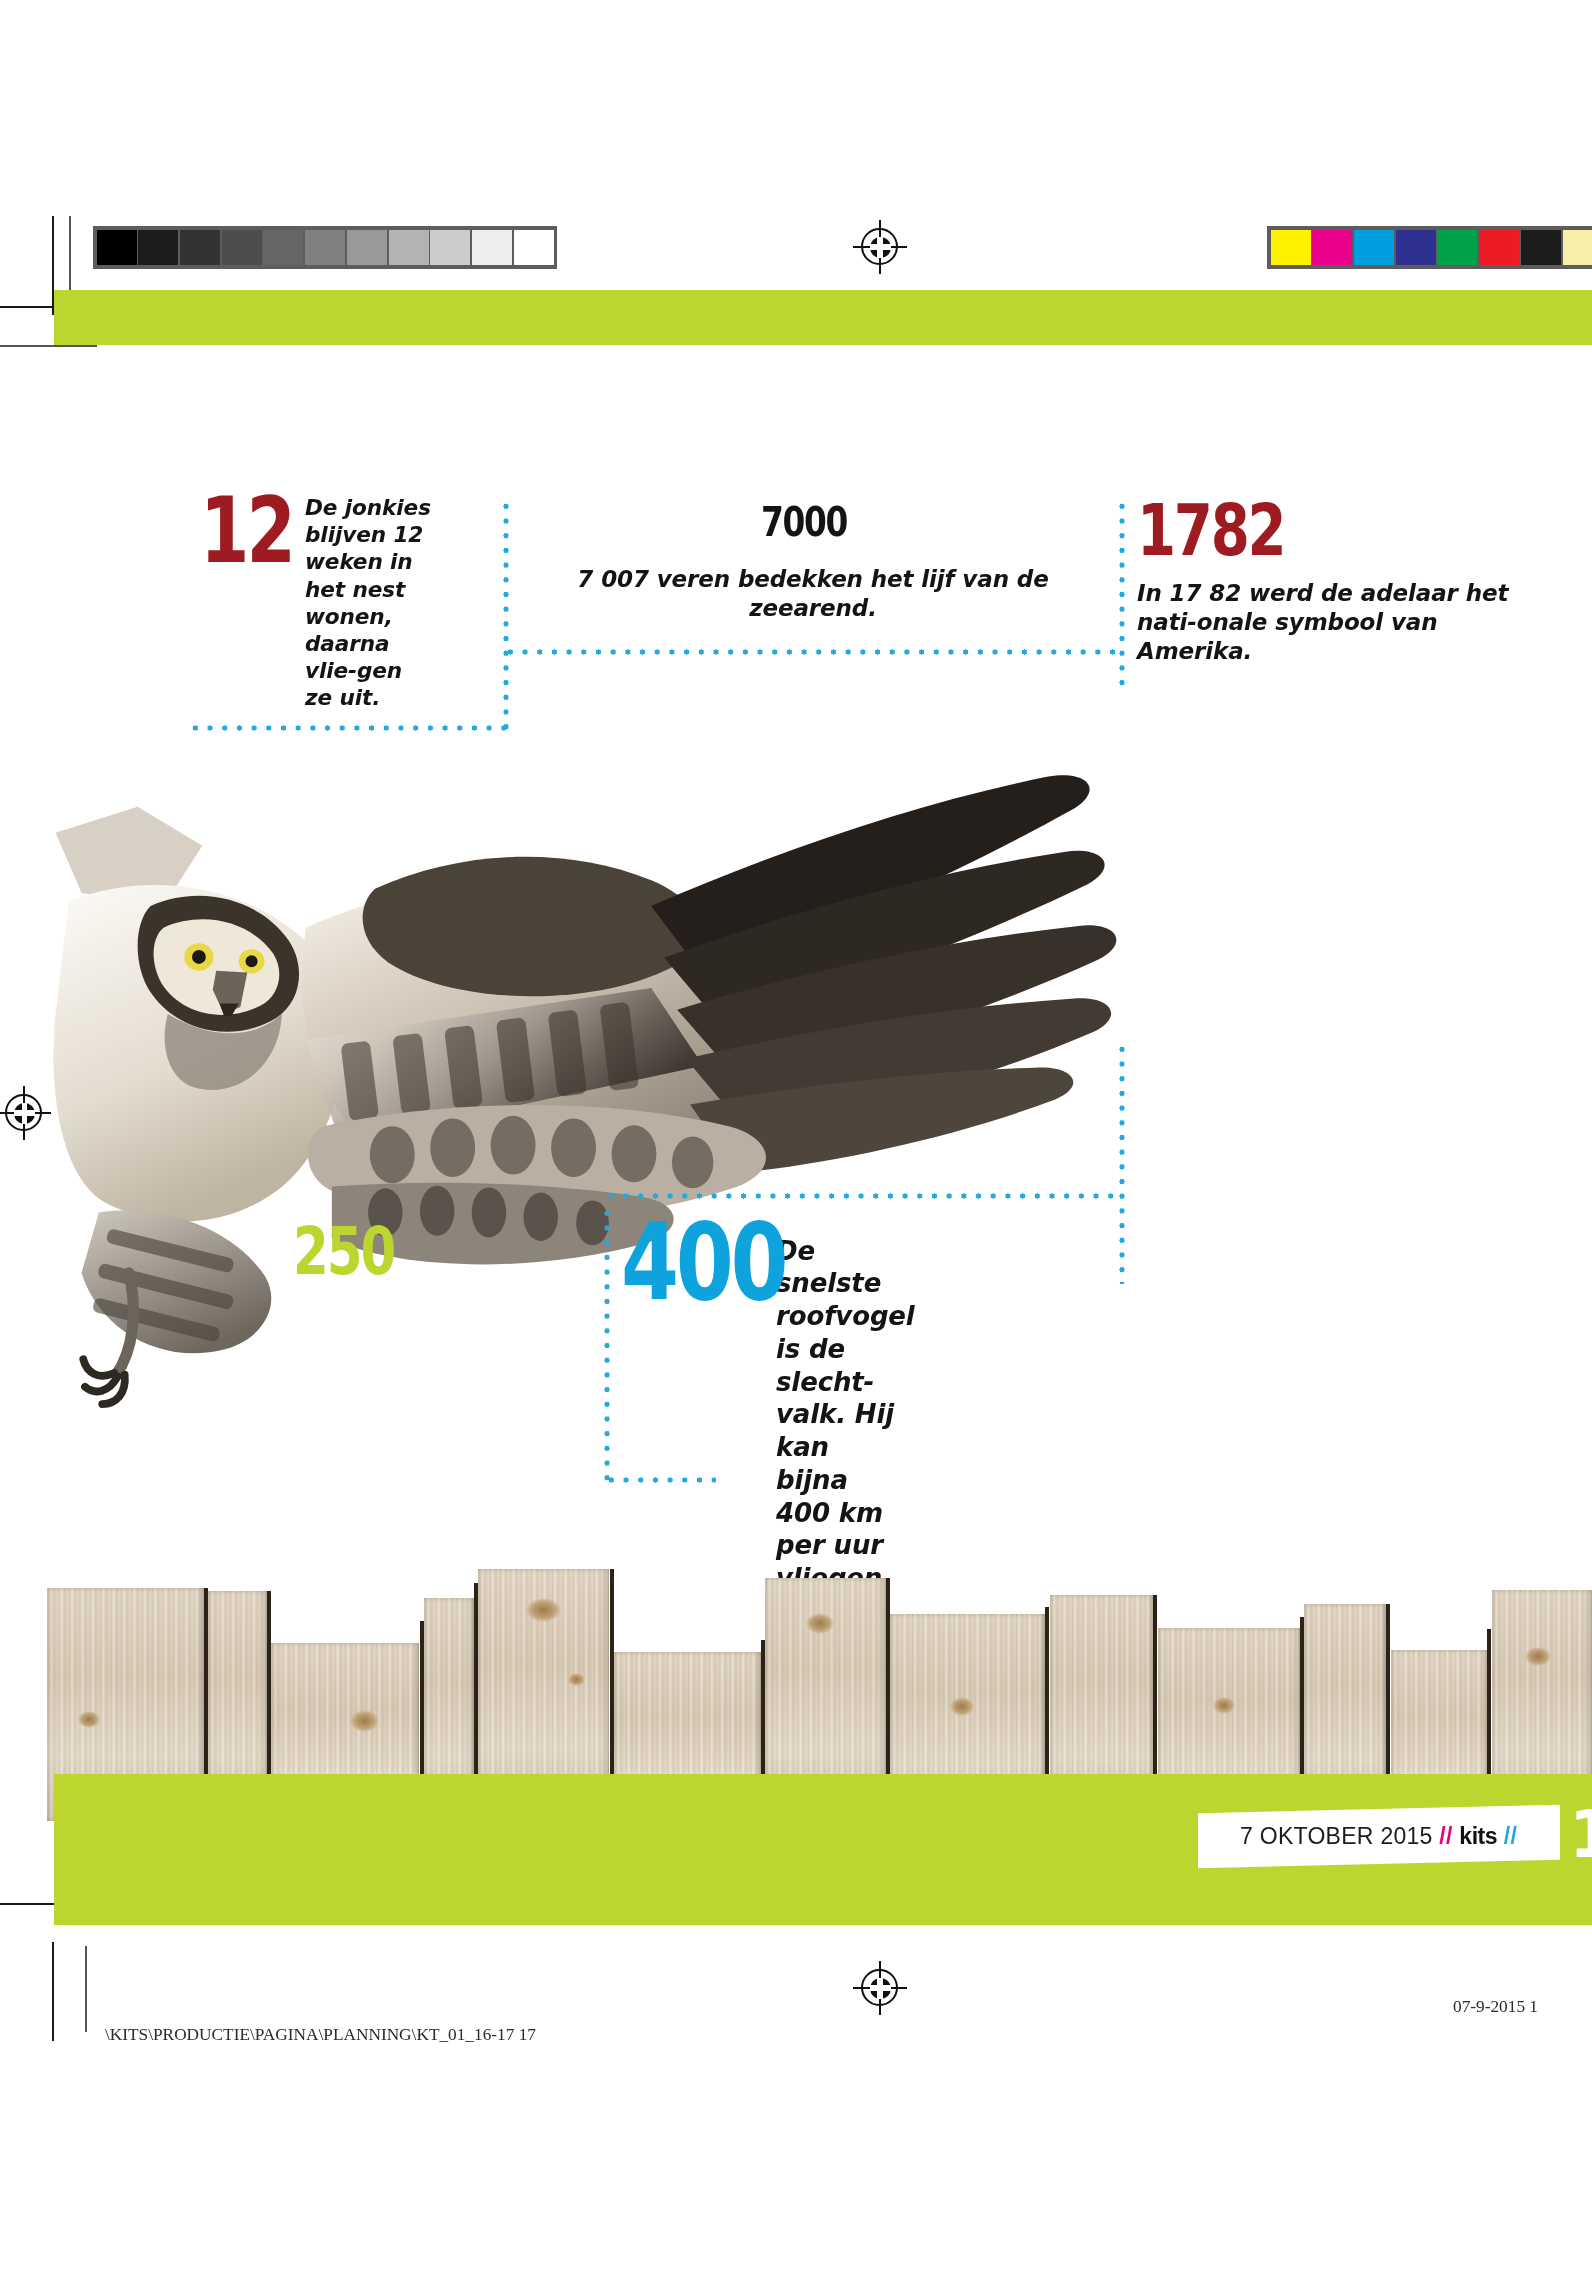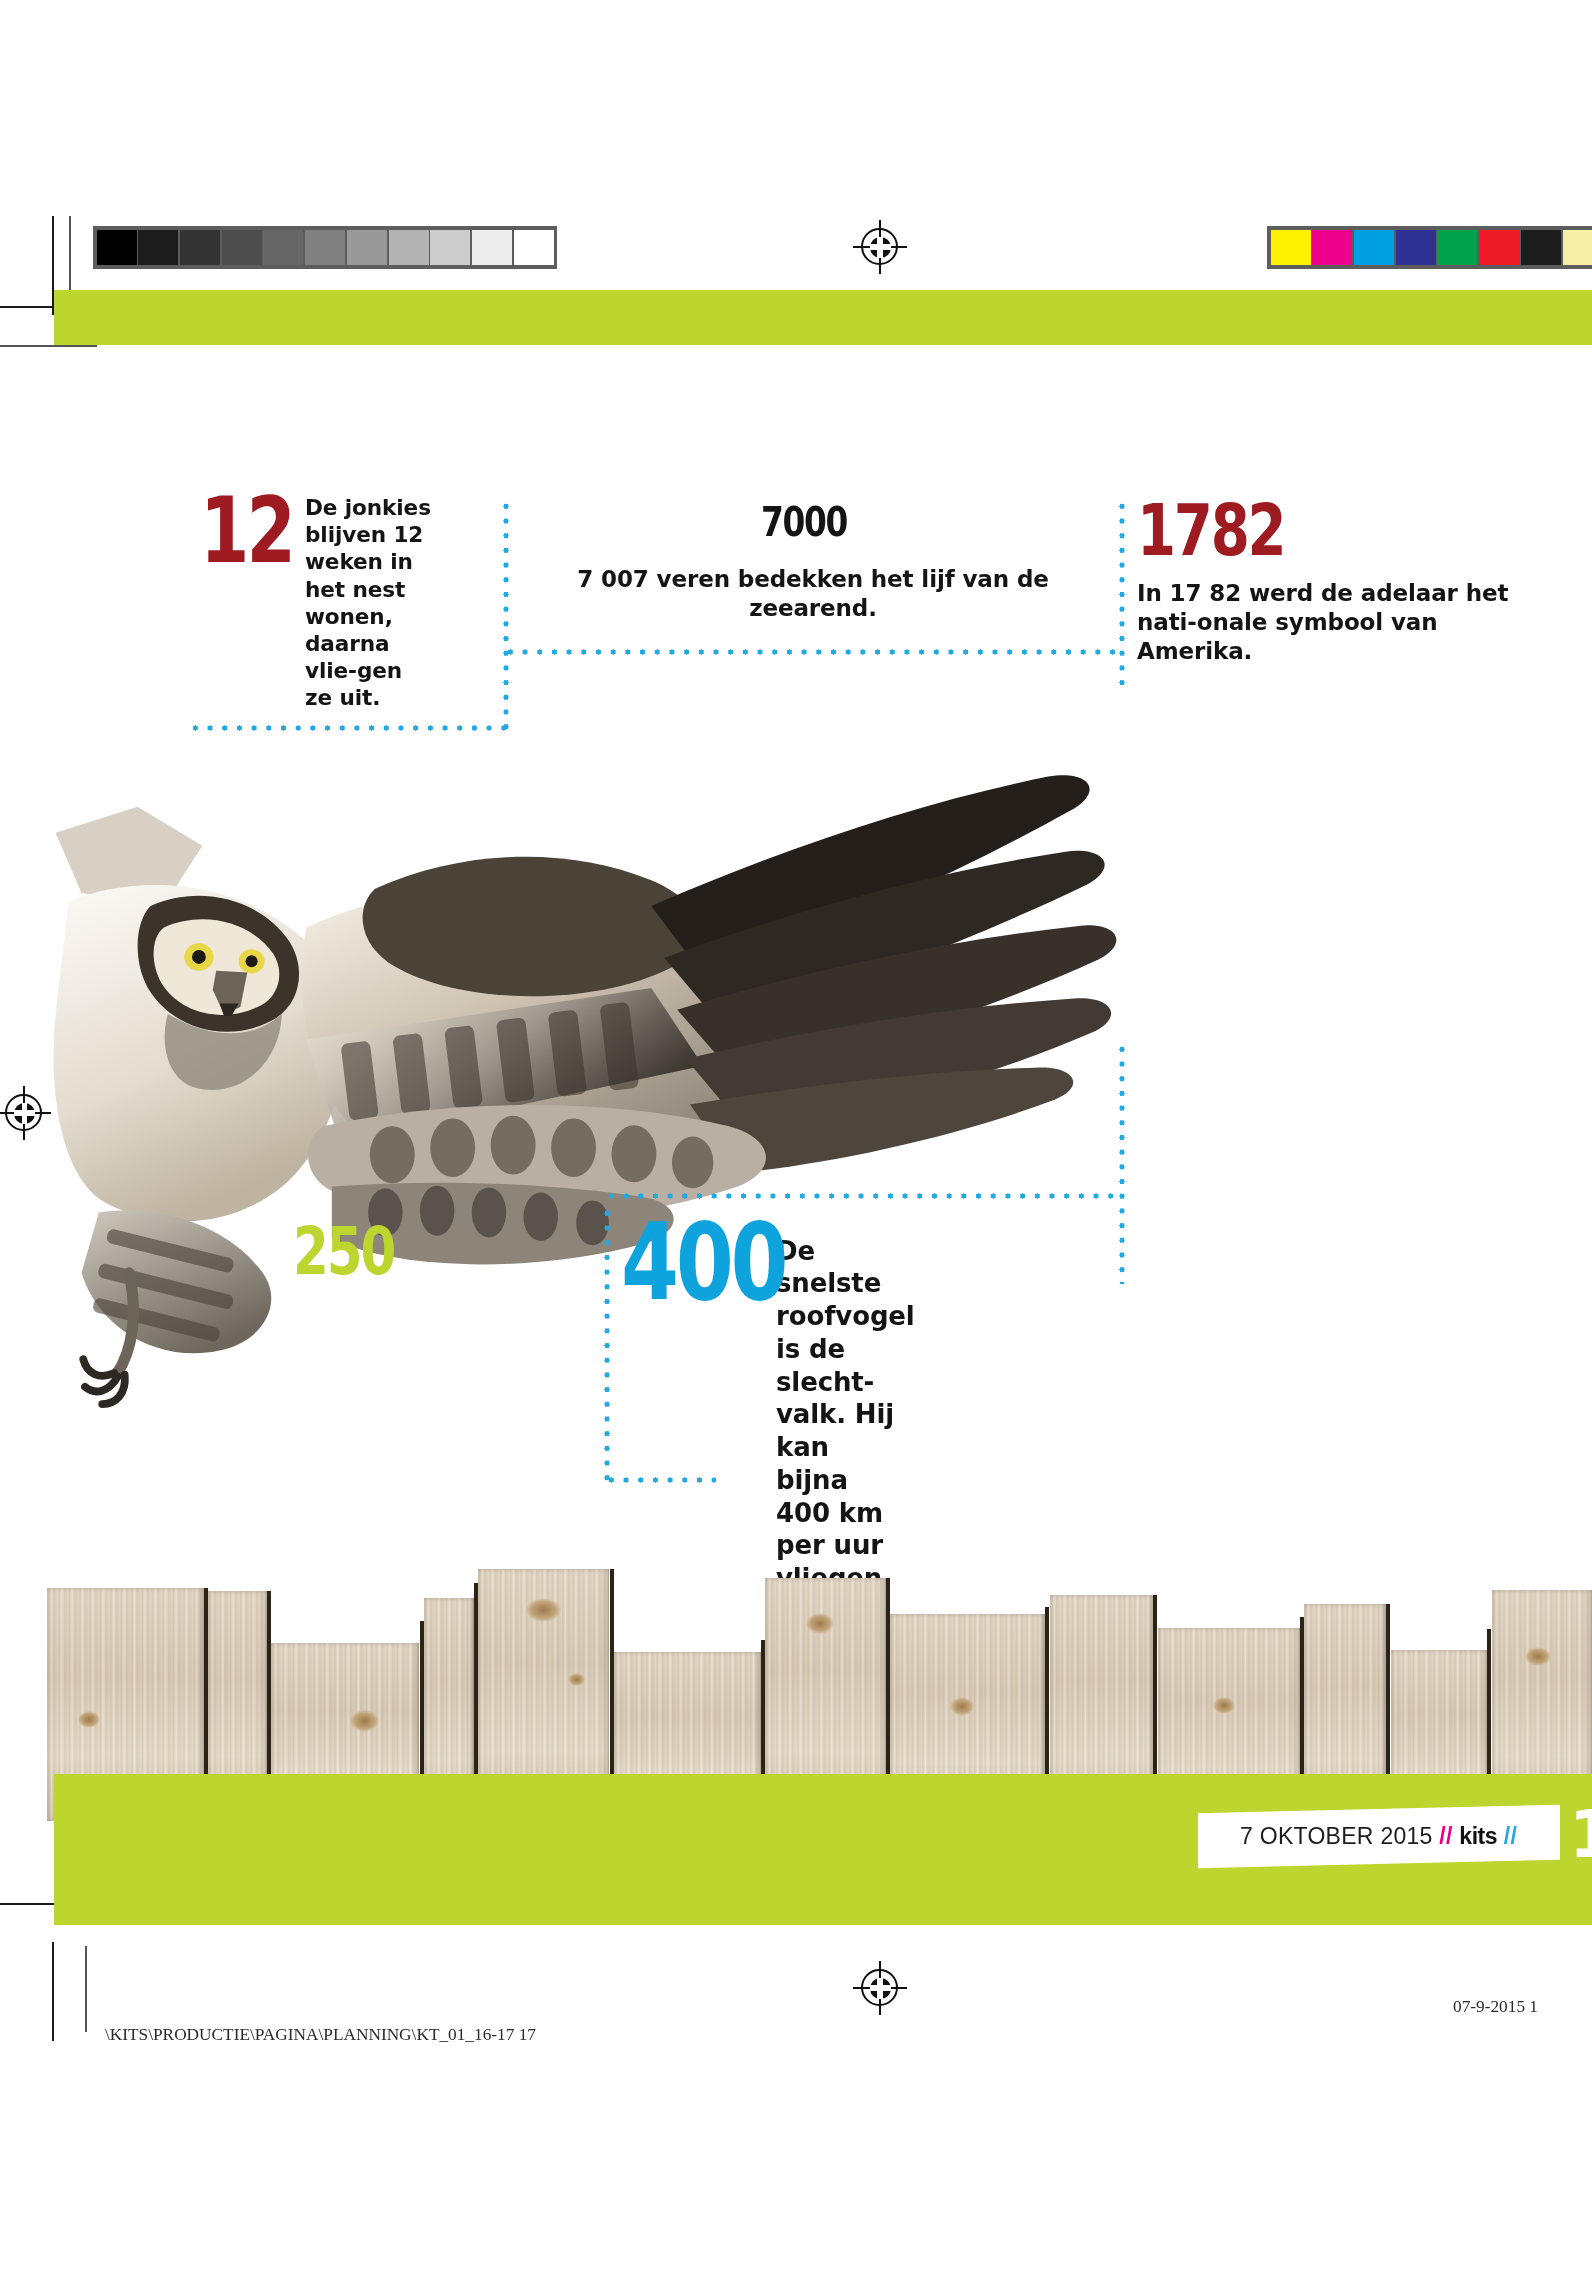--- a/index.html
+++ b/index.html
@@ -91,20 +91,21 @@
     font-family: "DejaVu Sans", sans-serif;
     font-weight: bold;
     line-height: 0.82;
     letter-spacing: -0.04em;
     white-space: nowrap;
     transform: scaleX(0.78);
     transform-origin: left top;
   }
   .fact-text {
     font-family: "DejaVu Sans", sans-serif;
+    font-style: italic;
     font-weight: 600;
     color: #141414;
     line-height: 1.26;
     letter-spacing: -0.005em;
   }
 
   
   .dotline-h {
     position: absolute;
     height: 6px;

